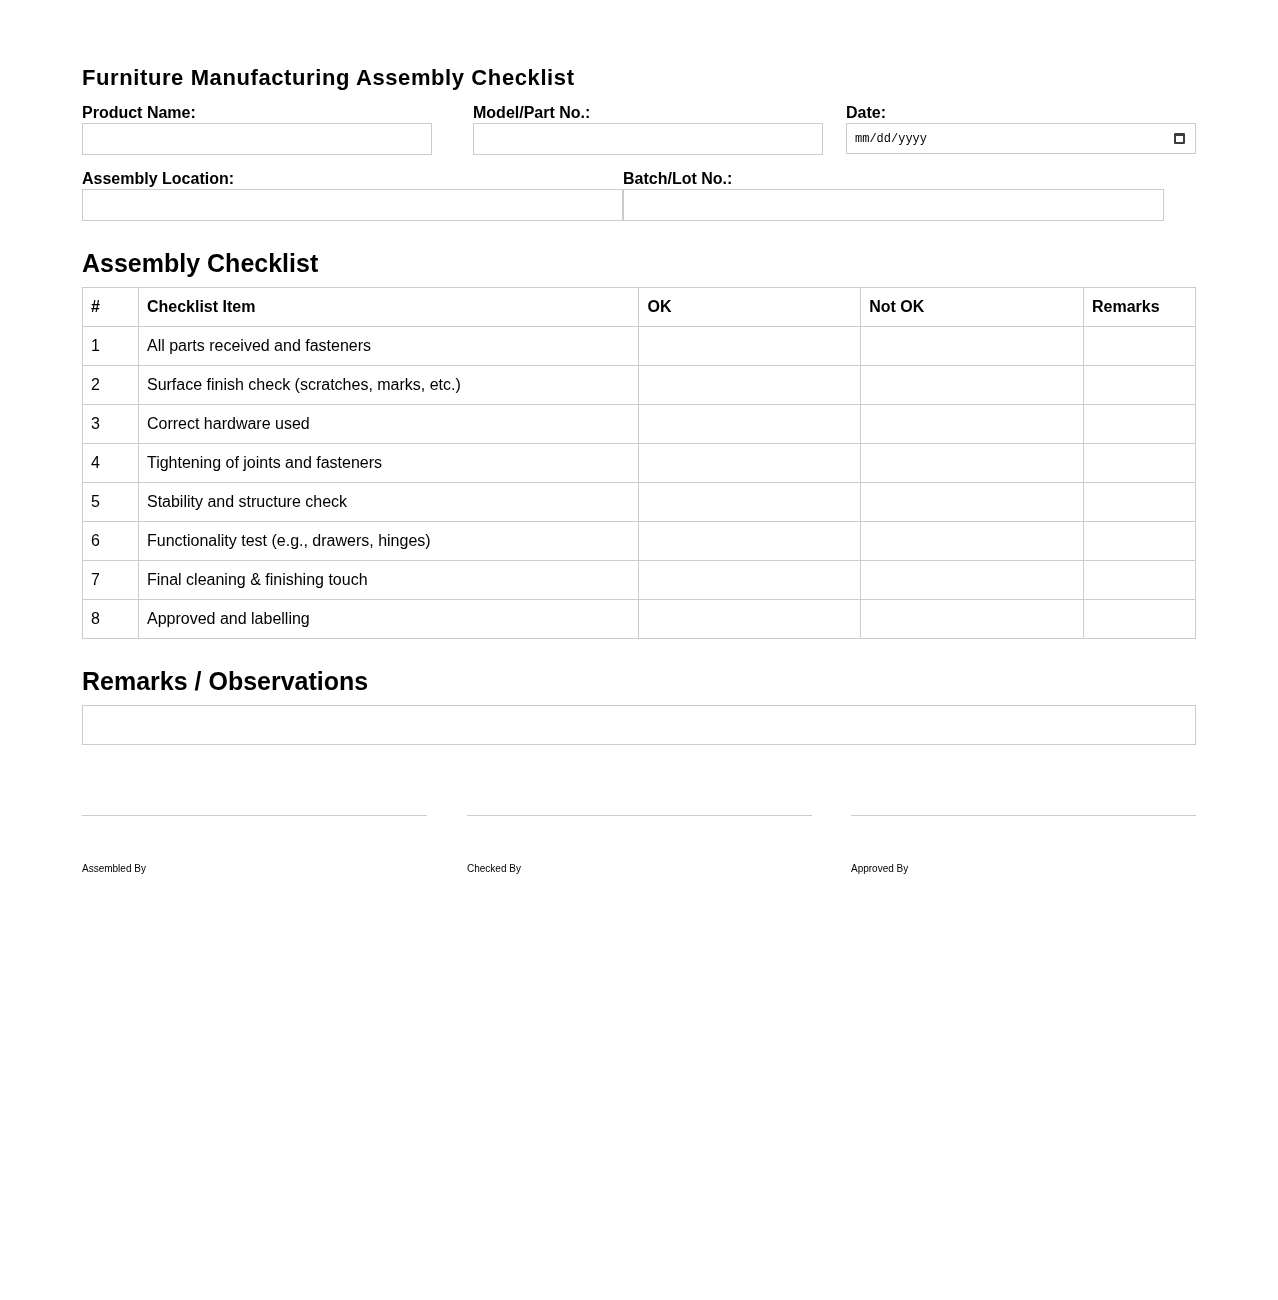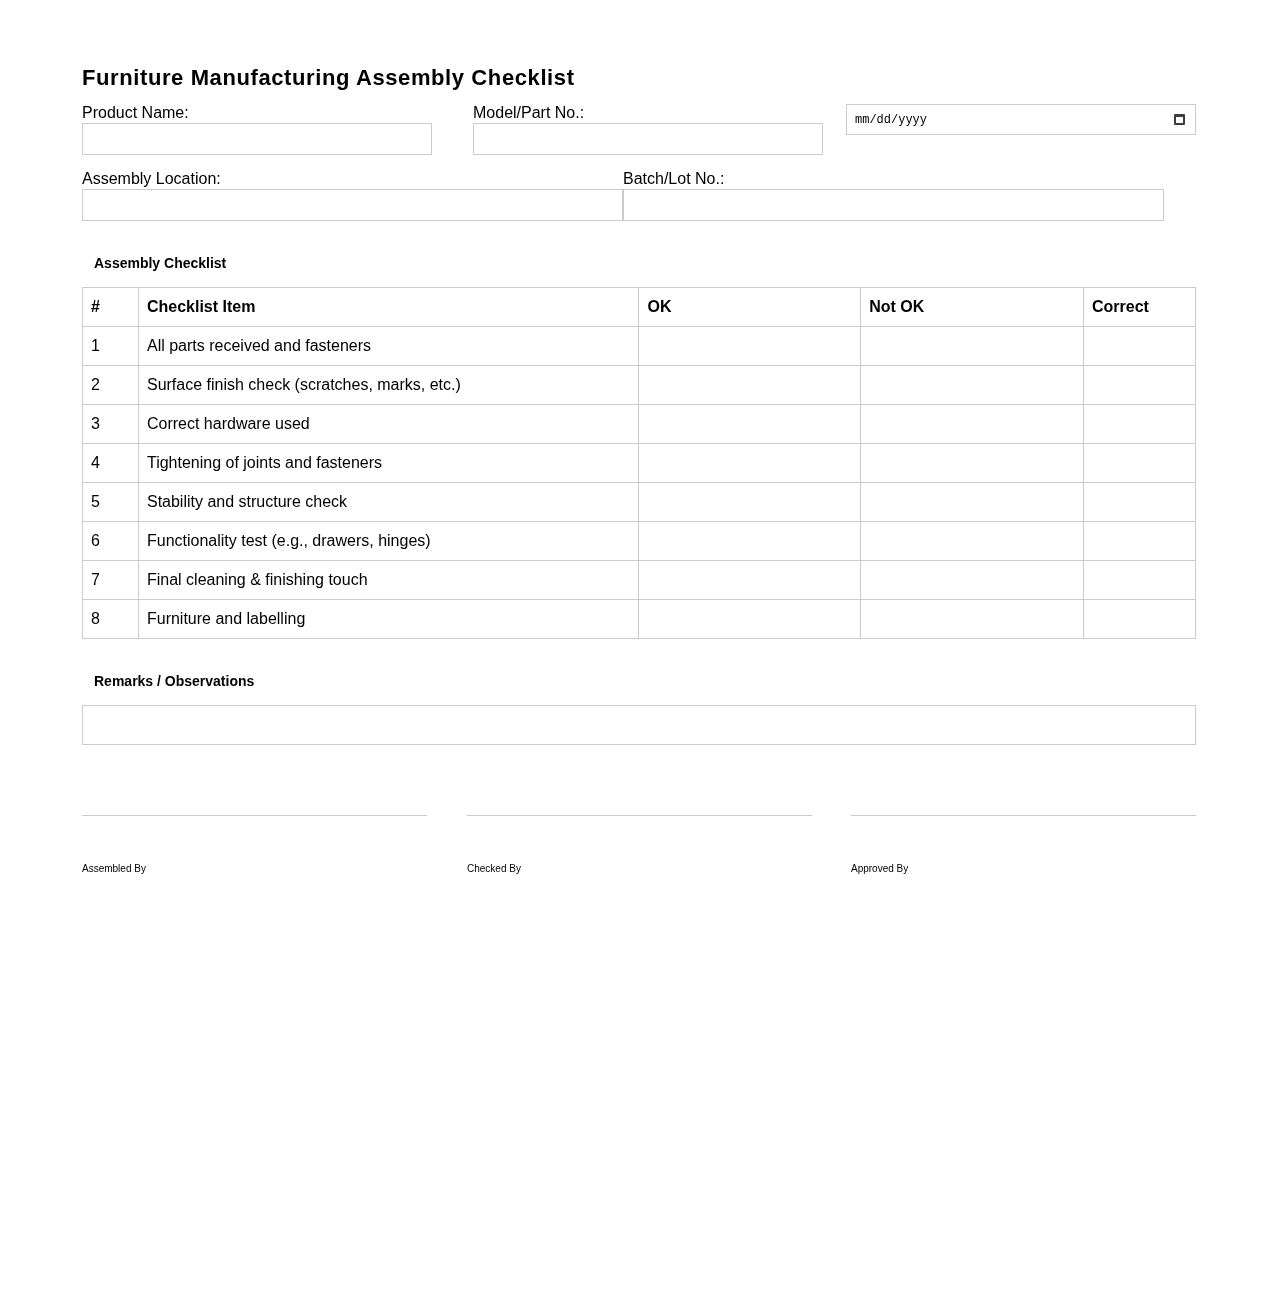--- a/index.html
+++ b/index.html
@@ -30,20 +30,21 @@
     }
     .field {
       position: absolute;
     }
     .field label {
       display: block;
       font-size: 16px;
       line-height: 18px;
       height: 19px;
       margin: 0 0 0 0;
+      font-weight: bold;
     }
     .field .input {
       display: block;
       width: 100%;
       height: 32px;
       border: 1px solid #cccccc;
       background: #fff;
       padding: 14px 8px;
       font-size: 13px;
       font-family: "Liberation Sans", sans-serif;
@@ -62,23 +63,23 @@
     .cal-icon {
       width: 11px;
       height: 11px;
       border: 2px solid #3c3c3c;
       border-top-width: 3px;
       border-radius: 1px;
       margin-right: 2px;
     }
     h2.section {
       position: absolute;
-      left: 12px;
+      left: 0;
       margin: 0;
-      font-size: 14px;
+      font-size: 25px;
       font-weight: bold;
       line-height: 22px;
     }
     table.checklist {
       position: absolute;
       left: 0;
       top: 287px;
       width: 1114px;
       border-collapse: collapse;
       font-size: 16px;
@@ -127,20 +128,21 @@
     <label>Product Name:</label>
     <input class="input" type="text" value="" style="">
   </div>
 
   <div class="field" style="left:382px; top:104px; width:350px;margin-left:9px;">
     <label>Model/Part No.:</label>
     <input class="input" type="text" value="" style="">
   </div>
 
   <div class="field" style="left:764px; top:104px; width:350px;">
+    <label>Date:</label>
     <div class="input date-input">
       <span class="ph">mm/dd/yyyy</span>
       <span class="cal-icon"></span>
     </div>
   </div>
 
   <div class="field" style="left:0; top:170px; width:541px;">
     <label>Assembly Location:</label>
     <input class="input" type="text" value="" style="">
   </div>
@@ -159,21 +161,21 @@
       <col style="width:222px">
       <col style="width:223px">
       <col style="width:112px">
     </colgroup>
     <thead>
       <tr>
         <th>#</th>
         <th>Checklist Item</th>
         <th>OK</th>
         <th>Not OK</th>
-        <th>Correct</th>
+        <th>Remarks</th>
       </tr>
     </thead>
     <tbody>
       <tr>
         <td>1</td>
         <td>All parts received and fasteners</td>
         <td></td>
         <td></td>
         <td></td>
       </tr>
@@ -214,21 +216,21 @@
       </tr>
       <tr>
         <td>7</td>
         <td>Final cleaning &amp; finishing touch</td>
         <td></td>
         <td></td>
         <td></td>
       </tr>
       <tr>
         <td>8</td>
-        <td>Furniture and labelling</td>
+        <td>Approved and labelling</td>
         <td></td>
         <td></td>
         <td></td>
       </tr>
     </tbody>
   </table>
 
   <h2 class="section" style="top:670px;">Remarks / Observations</h2>
   <div class="remarks-box"></div>
 

